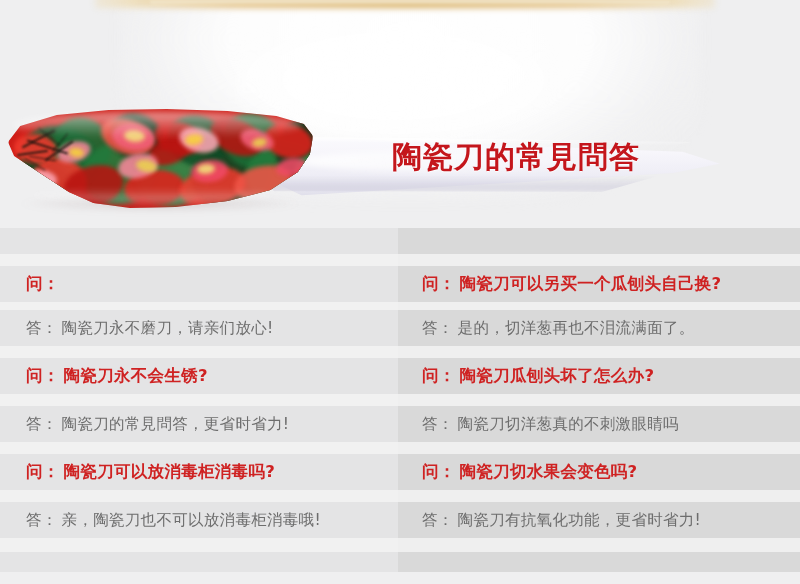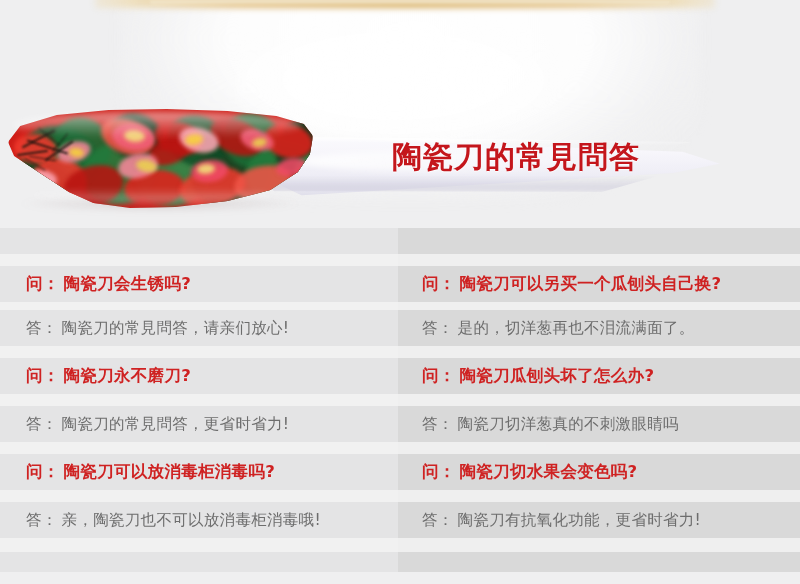--- a/index.html
+++ b/index.html
@@ -217,29 +217,28 @@
           <div class="stripe on" style="top: 226px; height: 36px;"></div>
           <div class="stripe off" style="top: 262px; height: 12px;"></div>
           <div class="stripe on" style="top: 274px; height: 36px;"></div>
           <div class="stripe off" style="top: 310px; height: 14px;"></div>
           <div class="stripe on" style="top: 324px; height: 26px;"></div>
           <div class="stripe off" style="top: 350px; height: 6px;"></div>
         </div>
       <div class="rows">
           <div class="qa-row q-row" style="top: 38px; height: 36px;">
             <span class="lbl">问：</span>
-            <span class="txt">陶瓷刀会生锈吗?</span>
           </div>
           <div class="qa-row a-row" style="top: 82px; height: 36px;">
             <span class="lbl">答：</span>
-            <span class="txt">陶瓷刀的常見問答，请亲们放心!</span>
+            <span class="txt">陶瓷刀永不磨刀，请亲们放心!</span>
           </div>
           <div class="qa-row q-row" style="top: 130px; height: 36px;">
             <span class="lbl">问：</span>
-            <span class="txt">陶瓷刀永不磨刀?</span>
+            <span class="txt">陶瓷刀永不会生锈?</span>
           </div>
           <div class="qa-row a-row" style="top: 178px; height: 36px;">
             <span class="lbl">答：</span>
             <span class="txt">陶瓷刀的常見問答，更省时省力!</span>
           </div>
           <div class="qa-row q-row" style="top: 226px; height: 36px;">
             <span class="lbl">问：</span>
             <span class="txt">陶瓷刀可以放消毒柜消毒吗?</span>
           </div>
           <div class="qa-row a-row" style="top: 274px; height: 36px;">

